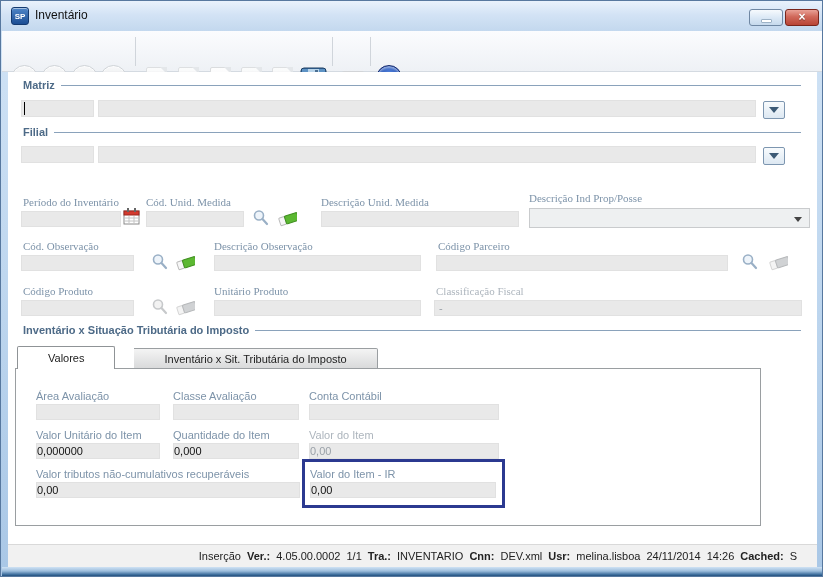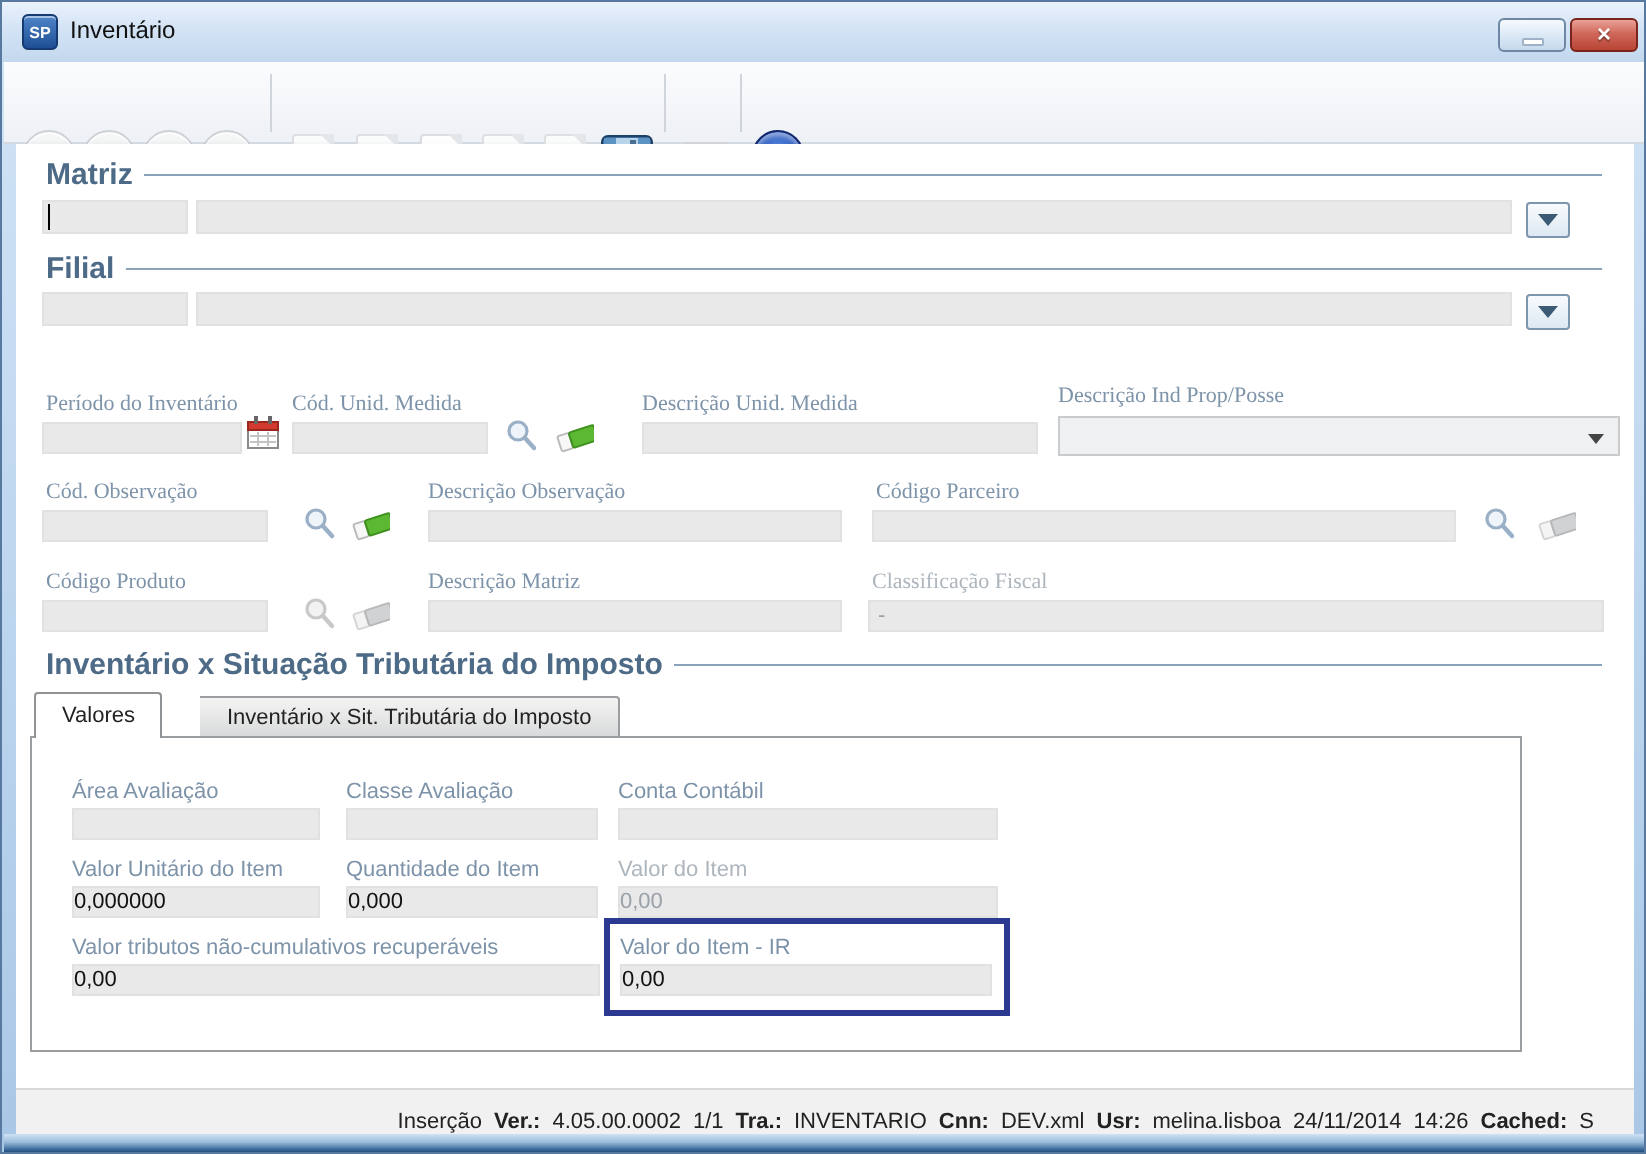--- a/index.html
+++ b/index.html
@@ -57,57 +57,57 @@
   .lock-body { position:absolute; left:6px; top:7px; width:11px; height:8px; background:#aab0b5; border-radius:1px; }
   .helpbtn { position:absolute; left:374px; top:34px; width:26px; height:26px; border-radius:50%;
     background:radial-gradient(circle at 50% 30%, #4f7fd9 0%, #2a55b4 55%, #16328c 100%);
     border:1px solid #12286e; color:#fff; font-weight:bold; font-size:14px; text-align:center; line-height:24px;
     box-shadow:inset 0 2px 2px rgba(255,255,255,.45); }
   .disabled { opacity:.85; }
 
   
   .content { position:absolute; left:7px; top:71px; width:809px; height:472px; background:#fff; }
   .group-row { position:absolute; display:flex; align-items:center; }
-  .group-label { font-size:15px; font-weight:bold; color:#4d6a87; white-space:nowrap; }
+  .group-label { font-size:11px; font-weight:bold; color:#4d6a87; white-space:nowrap; }
   .rule { flex:1; border-top:1px solid #8aa2bb; margin-left:6px; }
   .flabel { position:absolute; font-size:11px; color:#7d93a9; white-space:nowrap;font-family:Liberation Serif, serif; }
   .flabel.dim { color:#adb5bd; }
   .fld { position:absolute; background:#e9e9e9; border:1px solid #e1e1e1; height:16px;
     font-size:11px; color:#1a1a1a; line-height:14px; }
   .fld.big { height:17px; }
   .fld.leftval { padding-left:4px; color:#9aa1a8; }
   .caret { position:absolute; left:2px; top:1px; width:1px; height:13px; background:#000; }
 
   .dropbtn { position:absolute; width:22px; height:18px; border:1px solid #7d96b0; border-radius:2px;
     background:linear-gradient(180deg,#f8fbfd,#dde8f2); display:flex; align-items:center; justify-content:center; }
   .dropbtn .tri { width:0; height:0; border-left:5px solid transparent; border-right:5px solid transparent; border-top:6px solid #3c5a76; }
   .combo { position:absolute; background:#eef0f1; border:1px solid #c9cbcd; height:20px; }
   .combo .tri { position:absolute; right:7px; top:8px; width:0; height:0;
     border-left:4px solid transparent; border-right:4px solid transparent; border-top:5px solid #444; }
 
   .iconbox { position:absolute; width:20px; height:18px; }
 
   
   .tabs { position:absolute; left:9px; top:274px; height:23px; display:flex; z-index:2; }
-  .tab { font-size:11px; color:#222; padding:0 13px; display:flex; align-items:center; white-space:nowrap; }
+  .tab { font-size:11px; color:#222; padding:0 30px; display:flex; align-items:center; white-space:nowrap; }
   .tab.active { background:#fff; border:1px solid #8f9396; border-bottom:none; height:23px; border-radius:2px 2px 0 0; }
   .tab.inactive { background:linear-gradient(180deg,#f4f4f4,#d9dadb); border:1px solid #9a9ea1; border-left:none;
     height:21px; margin-top:2px; border-radius:0 2px 0 0;margin-left:19px; }
   .panel { position:absolute; left:7px; top:296px; width:746px; height:158px; background:#fff; border:1px solid #9a9ea1; z-index:1; }
   .plabel { position:absolute; font-size:11px; color:#7d93a9; white-space:nowrap; }
   .plabel.dim { color:#adb5bd; }
   .pfld { position:absolute; background:#e9e9e9; border:1px solid #e1e1e1; height:16px; font-size:11px;
     line-height:14px; color:#111; }
   .pfld.num { text-align:left; padding-right:4px; }
   .pfld.dimval { color:#9aa1a8; }
   .ir-box { position:absolute; left:286px; top:90px; width:203px; height:49px; border:3px solid #2b3990; }
 
   
   .statusbar { position:absolute; left:7px; top:543px; width:809px; height:23px; background:#f1f1f1;
-    border-top:1px solid #d9d9d9; display:flex; align-items:flex-end; justify-content:flex-end;
+    border-top:1px solid #d9d9d9; display:flex; align-items:center; justify-content:flex-end;
     padding-right:20px; gap:6px; font-size:11px; color:#222; }
   .statusbar .b { font-weight:bold; }
   .bottom-strip { position:absolute; left:1px; top:566px; width:821px; height:10px;
     background:linear-gradient(180deg,#cfe2f4 0%,#9dbedd 40%,#3f6f9e 75%,#123c66 100%); }
 </style>
 </head>
 <body>
 
 <div class="window">
 
@@ -284,21 +284,21 @@
     <svg class="iconbox" style="left:143px; top:226px" width="19" height="18">
       <circle cx="7" cy="6.5" r="4.5" fill="#f2f2f2" stroke="#c7c9cb" stroke-width="1.6"></circle>
       <line x1="10.5" y1="10" x2="15" y2="15" stroke="#c7c9cb" stroke-width="2.2" stroke-linecap="round"></line>
     </svg>
     <svg class="iconbox" style="left:167px; top:227px" width="24" height="16">
       <g transform="rotate(-18 12 8)">
         <rect x="2" y="5" width="6" height="8" rx="1" fill="#f4f4f4" stroke="#d5d5d5"></rect>
         <rect x="8" y="5" width="13" height="8" rx="1" fill="#d0d2d4" stroke="#b6b8ba"></rect>
       </g>
     </svg>
-    <span class="flabel" style="left:206px; top:213px">Descrição Matriz</span>
+    <span class="flabel" style="left:206px; top:213px">Unitário Produto</span>
     <div class="fld" style="left:206px; top:228px; width:207px"><span></span></div>
     <span class="flabel dim" style="left:428px; top:213px">Classificação Fiscal</span>
     <div class="fld leftval" style="left:426px; top:228px; width:368px"><span>-</span></div>
 
     <div class="group-row" style="left:15px; top:252px; right:16px">
       <span class="group-label">Inventário x Situação Tributária do Imposto</span>
       <span class="rule"></span>
     </div>
 
     <div class="tabs">

